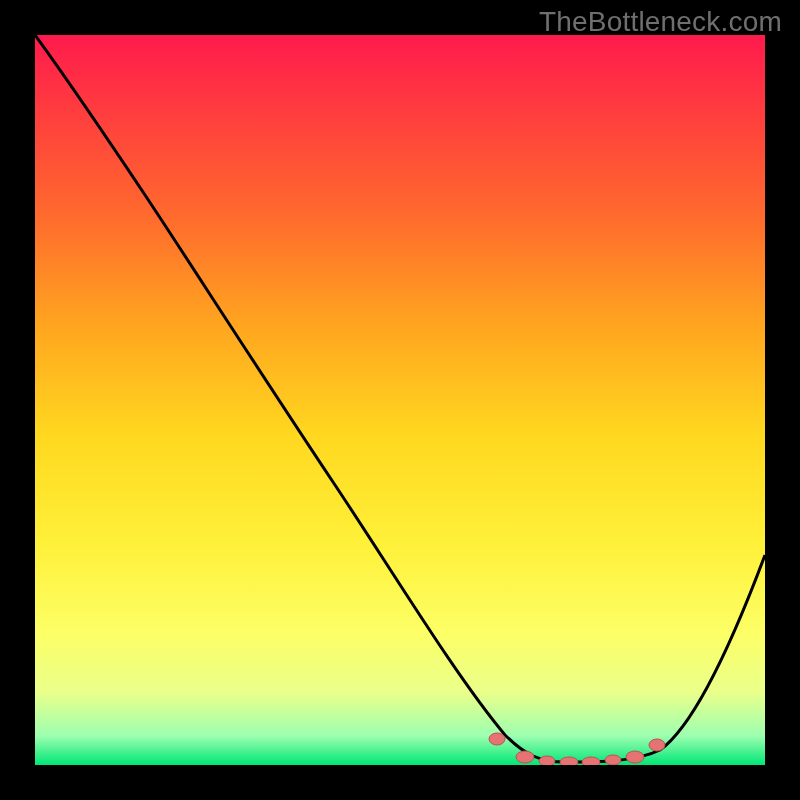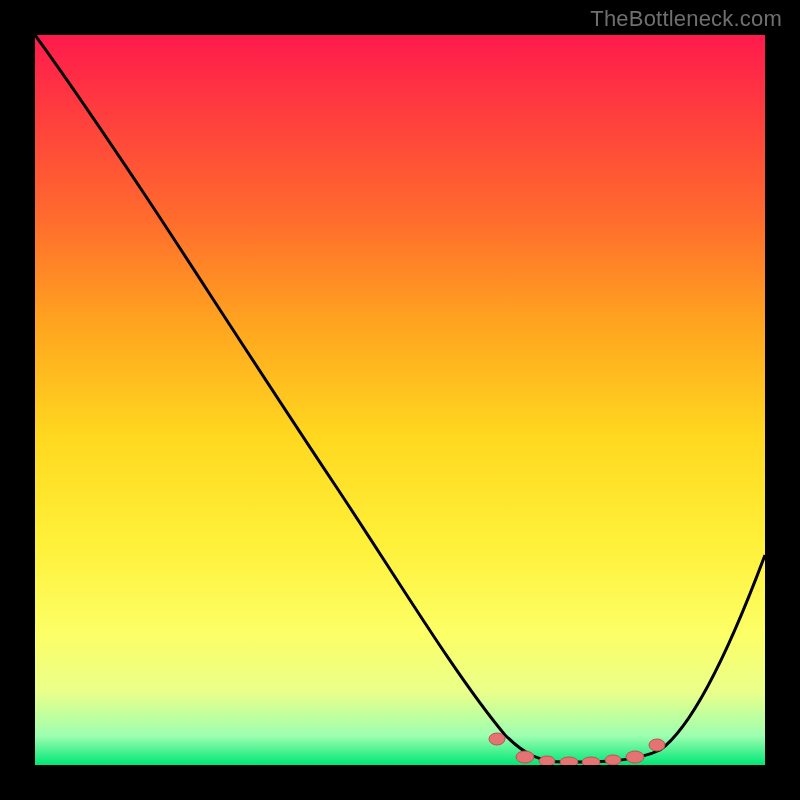--- a/index.html
+++ b/index.html
@@ -44,21 +44,21 @@
     top: 0;
     width: 730px;
     height: 730px;
     pointer-events: none;
   }
   .attribution {
     position: absolute;
     top: 6px;
     right: 18px;
     color: #6f6f6f;
-    font-size: 22px;
+    font-size: 28px;
     letter-spacing: 0.2px;
   }
 </style>
 </head>
 <body>
 
 <div class="frame">
   <div class="attribution">TheBottleneck.com</div>
 
   <div class="plot">

